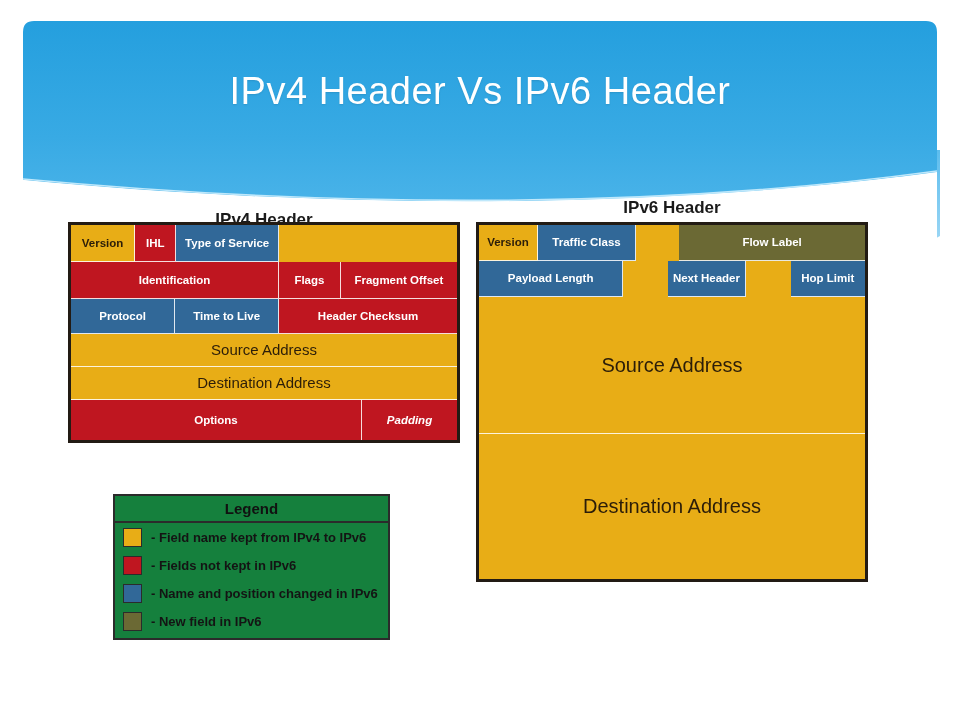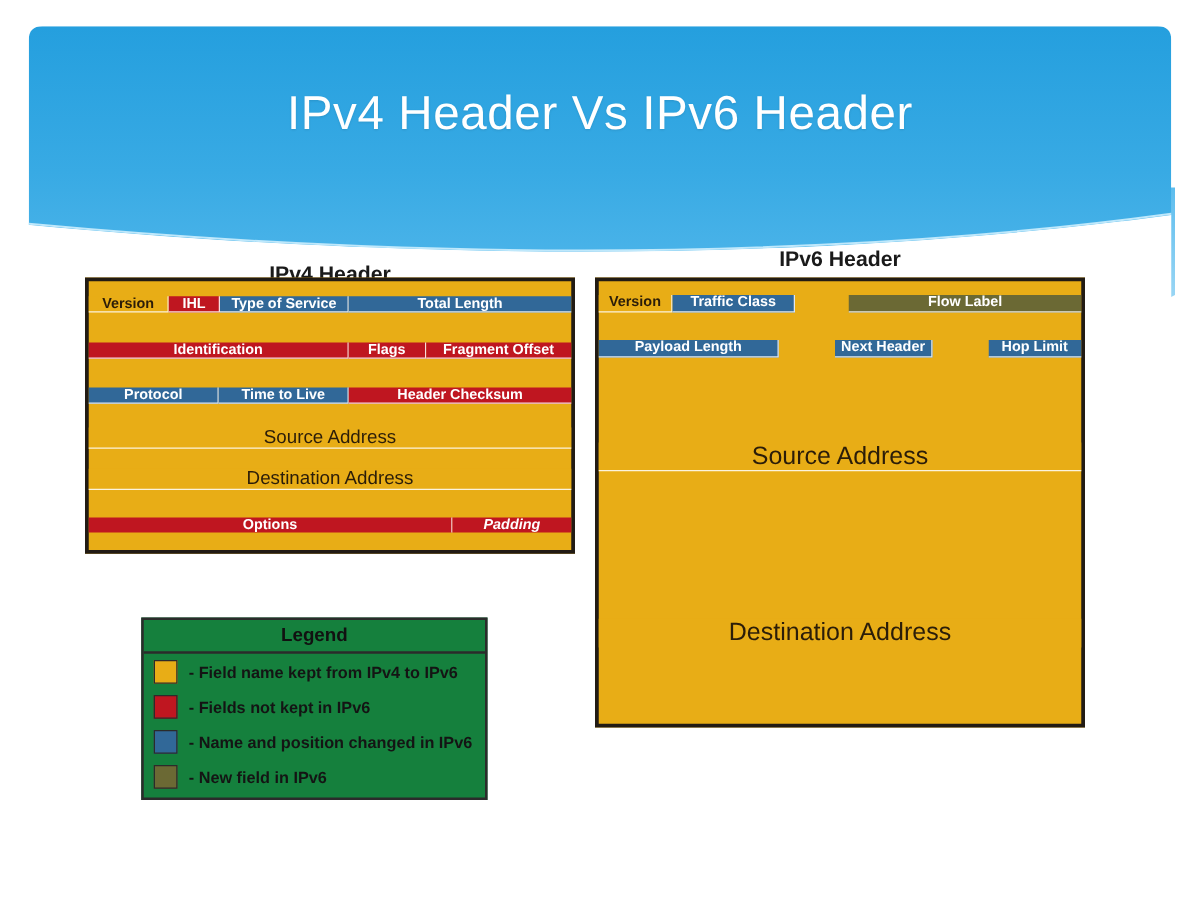--- a/index.html
+++ b/index.html
@@ -48,21 +48,20 @@
   .pkt-table {
     position: absolute;
     border: 3px solid #221b14;
     box-sizing: border-box;
     background: #e8ad16;
   }
   .pkt-row {
     display: flex;
     width: 100%;
     box-sizing: border-box;
-    align-items: center;
   }
   .cell {
     box-sizing: border-box;
     display: flex;
     align-items: center;
     justify-content: center;
     text-align: center;
     font-size: 11.5px;
     font-weight: bold;
     color: #ffffff;
@@ -167,21 +166,20 @@
 
 <div id="slide-title">IPv4 Header Vs IPv6 Header</div>
 
 <div class="hdr-title" style="left:68px; top:198px; width:392px;margin-top:12px;">IPv4 Header</div>
 
 <div class="pkt-table" id="ipv4-table" style="left:68px; top:222px; width:392px; height:221px;">
     <div class="pkt-row" style="height: 37px;">
       <div class="cell c-yellow" style="width: 16.6%;">Version</div>
       <div class="cell c-red" style="width: 10.7%;">IHL</div>
       <div class="cell c-blue" style="width: 26.6%;">Type of Service</div>
-      <div class="cell c-blue last-col" style="width: 46.1%;">Total Length</div>
     </div>
     <div class="pkt-row" style="height: 37px;">
       <div class="cell c-red" style="width: 53.9%;">Identification</div>
       <div class="cell c-red" style="width: 16%;">Flags</div>
       <div class="cell c-red last-col" style="width: 30.1%;">Fragment Offset</div>
     </div>
     <div class="pkt-row" style="height: 35px;">
       <div class="cell c-blue" style="width: 27%;">Protocol</div>
       <div class="cell c-blue" style="width: 26.9%;">Time to Live</div>
       <div class="cell c-red last-col" style="width: 46.1%;">Header Checksum</div>

